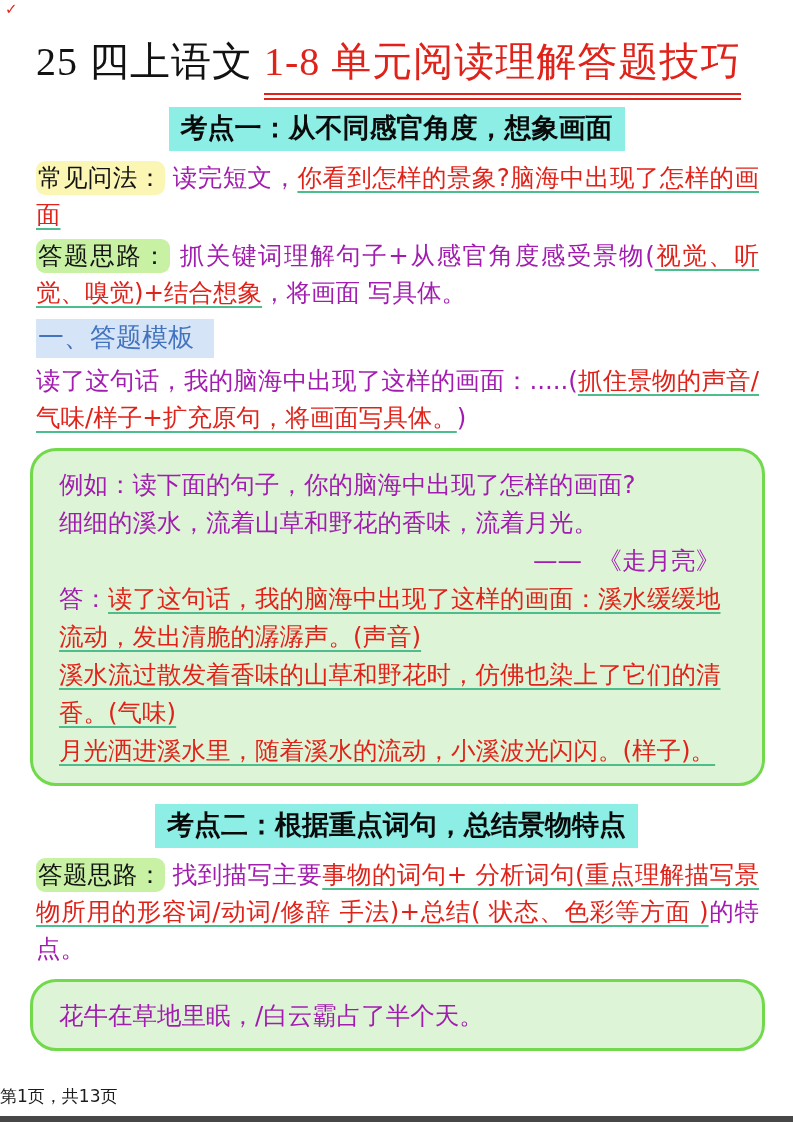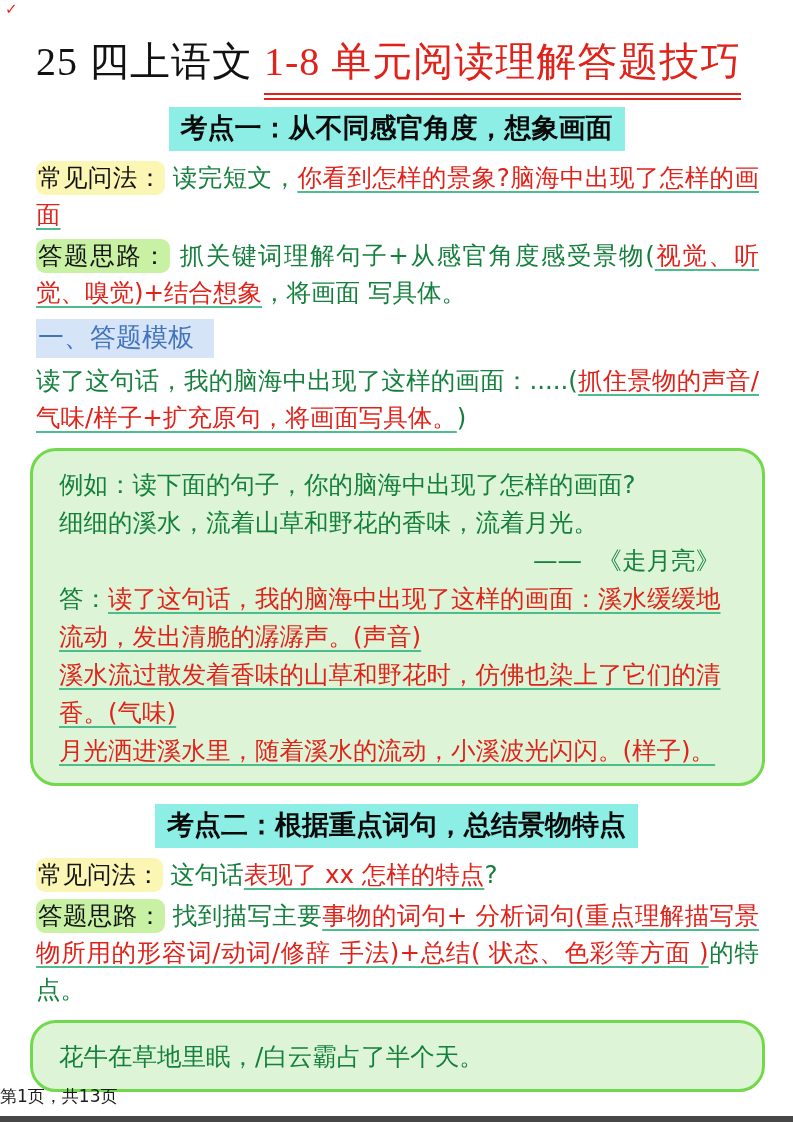--- a/index.html
+++ b/index.html
@@ -42,21 +42,21 @@
     padding:4px 12px 6px 12px;
     line-height:1.25;
   }
   .para {
     margin:4px 34px 4px 36px;
     font-size:24.5px;
     line-height:37px;
     text-align:justify;
   }
   .seg { white-space:pre-wrap; }
-  .seg-b  { color:#15803d; }
+  .seg-b  { color:#a21caf; }
   .seg-ru {
     color:#e0231a;
     text-decoration:underline;
     text-decoration-color:#4dbd8d;
     text-decoration-thickness:2px;
     text-underline-offset:5px;
   }
   .seg-hlY {
     color:#131313;
     background:#fcf6b4;
@@ -126,21 +126,20 @@
       <div class="box-line"><span class="seg seg-b">例如：读下面的句子，你的脑海中出现了怎样的画面?</span></div>
       <div class="box-line"><span class="seg seg-b">细细的溪水，流着山草和野花的香味，流着月光。</span></div>
       <div class="box-line right"><span class="seg seg-b">——  《走月亮》</span></div>
       <div class="box-line"><span class="seg seg-b">答：</span><span class="seg seg-ru">读了这句话，我的脑海中出现了这样的画面：溪水缓缓地流动，发出清脆的潺潺声。(声音)</span></div>
       <div class="box-line"><span class="seg seg-ru">溪水流过散发着香味的山草和野花时，仿佛也染上了它们的清香。(气味)</span></div>
       <div class="box-line"><span class="seg seg-ru">月光洒进溪水里，随着溪水的流动，小溪波光闪闪。(样子)。</span></div>
     </div>
 
   <div class="heading-cyan">考点二：根据重点词句，总结景物特点</div>
 
-  <p class="para"><span class="seg seg-hlY">常见问法：</span><span class="seg seg-b"> 这句话</span><span class="seg seg-ru">表现了 xx 怎样的特点</span><span class="seg seg-b">?</span></p>
 
   <p class="para"><span class="seg seg-hlG">答题思路：</span><span class="seg seg-b"> 找到描写主要</span><span class="seg seg-ru">事物的词句+ 分析词句(重点理解描写景物所用的形容词/动词/修辞 手法)+总结( 状态、色彩等方面 )</span><span class="seg seg-b">的特点。</span></p>
 
   <div class="example-box">
       <div class="box-line"><span class="seg seg-b">花牛在草地里眠，/白云霸占了半个天。</span></div>
     </div>
 
   <div class="footer">第1页，共13页</div>
 
   <div class="bottom-bar"></div>

